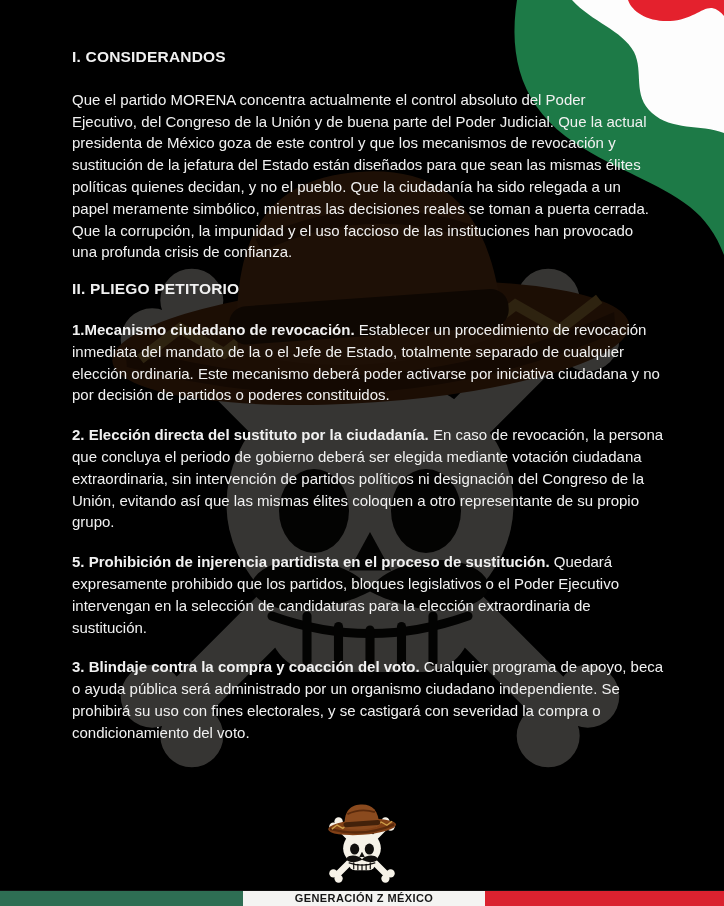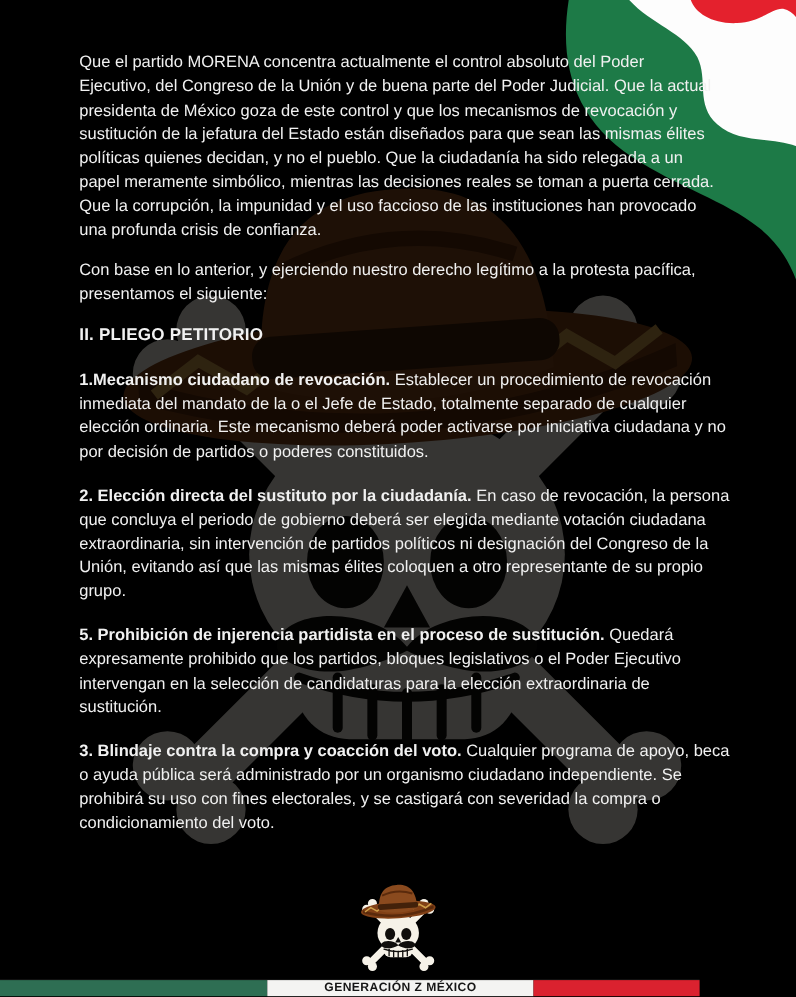--- a/index.html
+++ b/index.html
@@ -29,21 +29,21 @@
   }
   .content h1{margin-bottom:21px;}
   .content h2{margin:9px 0 19px 0;}
   .content p{margin:0 12px 15px 0;}
   .content p.item{margin:0 0 18px 0;}
   .content strong{font-weight:bold;}
   
   .footer-logo{position:absolute;left:316px;top:800px;width:92px;height:88px;}
   
   .flag-bar{
-    position:absolute;left:0;bottom:0;width:636px;height:15px;
+    position:absolute;left:0;bottom:0;width:724px;height:15px;
     display:flex;border-top:1px solid #101010;box-sizing:content-box;justify-content:center;
   }
   .flag-bar .seg-green{width:243px;}
   .flag-bar .seg-white{
     width:242px;background:#f4f4f2;
     display:flex;align-items:center;justify-content:center;
   }
   .flag-bar .seg-red{flex:1;}
   .flag-bar .bar-label{
     color:#161616;font-weight:bold;font-size:11px;letter-spacing:0.4px;
@@ -110,24 +110,24 @@
     <use href="#jolly-roger"></use>
   </svg>
 
   <svg class="ribbon" viewBox="0 0 724 270">
     <path d="M517 0 C508 58 522 108 575 143 C618 171 658 182 690 207 C705 219 716 234 724 255 L724 0 Z" fill="#1d7a47"></path>
     <path d="M572 0 C592 22 622 30 634 52 C644 72 632 95 652 113 C672 131 700 124 724 133 L724 0 Z" fill="#fdfdfd"></path>
     <path d="M628 0 C632 12 648 22 670 21 C692 20 702 7 712 8 C717 9 721 12 724 16 L724 0 Z" fill="#e4212d"></path>
   </svg>
 
   <div class="content">
+    <h1>I. CONSIDERANDOS</h1>
 
     <p>Que el partido MORENA concentra actualmente el control absoluto del Poder Ejecutivo, del Congreso de la Unión y de buena parte del Poder Judicial. Que la actual presidenta de México goza de este control y que los mecanismos de revocación y sustitución de la jefatura del Estado están diseñados para que sean las mismas élites políticas quienes decidan, y no el pueblo. Que la ciudadanía ha sido relegada a un papel meramente simbólico, mientras las decisiones reales se toman a puerta cerrada. Que la corrupción, la impunidad y el uso faccioso de las instituciones han provocado una profunda crisis de confianza.</p>
 
-    <p>Con base en lo anterior, y ejerciendo nuestro derecho legítimo a la protesta pacífica, presentamos el siguiente:</p>
 
     <h2>II. PLIEGO PETITORIO</h2>
 
     <p class="item"><strong>1.Mecanismo ciudadano de revocación.</strong> <span>Establecer un procedimiento de revocación inmediata del mandato de la o el Jefe de Estado, totalmente separado de cualquier elección ordinaria. Este mecanismo deberá poder activarse por iniciativa ciudadana y no por decisión de partidos o poderes constituidos.</span></p>
 
     <p class="item"><strong>2. Elección directa del sustituto por la ciudadanía.</strong> <span>En caso de revocación, la persona que concluya el periodo de gobierno deberá ser elegida mediante votación ciudadana extraordinaria, sin intervención de partidos políticos ni designación del Congreso de la Unión, evitando así que las mismas élites coloquen a otro representante de su propio grupo.</span></p>
 
     <p class="item"><strong>5. Prohibición de injerencia partidista en el proceso de sustitución.</strong> <span>Quedará expresamente prohibido que los partidos, bloques legislativos o el Poder Ejecutivo intervengan en la selección de candidaturas para la elección extraordinaria de sustitución.</span></p>
 
     <p class="item"><strong>3. Blindaje contra la compra y coacción del voto.</strong> <span>Cualquier programa de apoyo, beca o ayuda pública será administrado por un organismo ciudadano independiente. Se prohibirá su uso con fines electorales, y se castigará con severidad la compra o condicionamiento del voto.</span></p>

